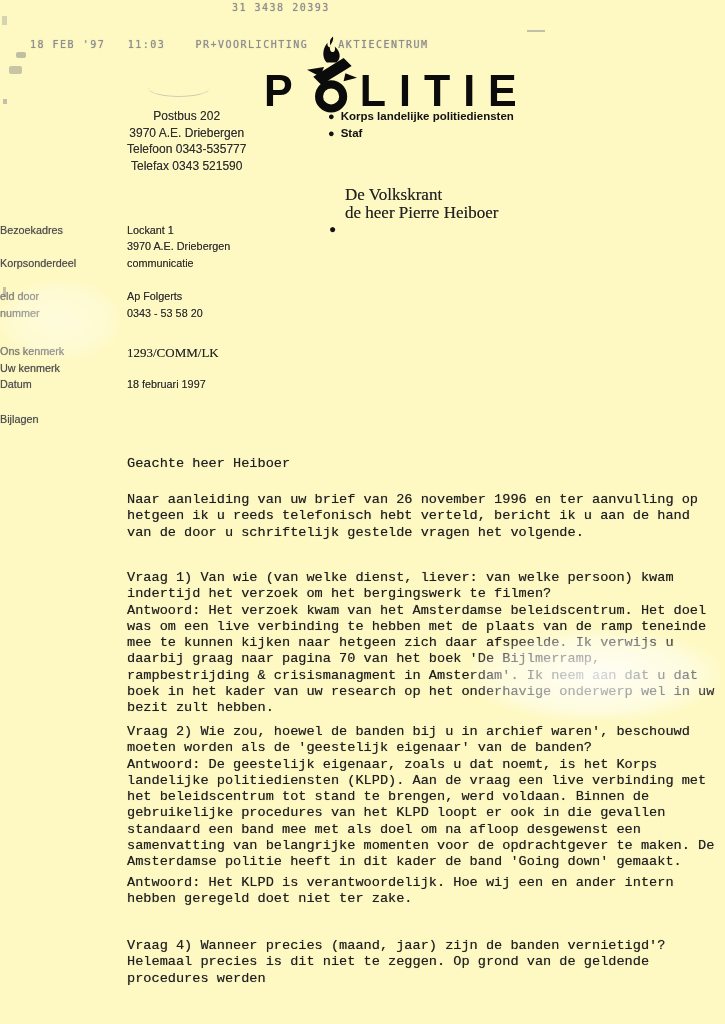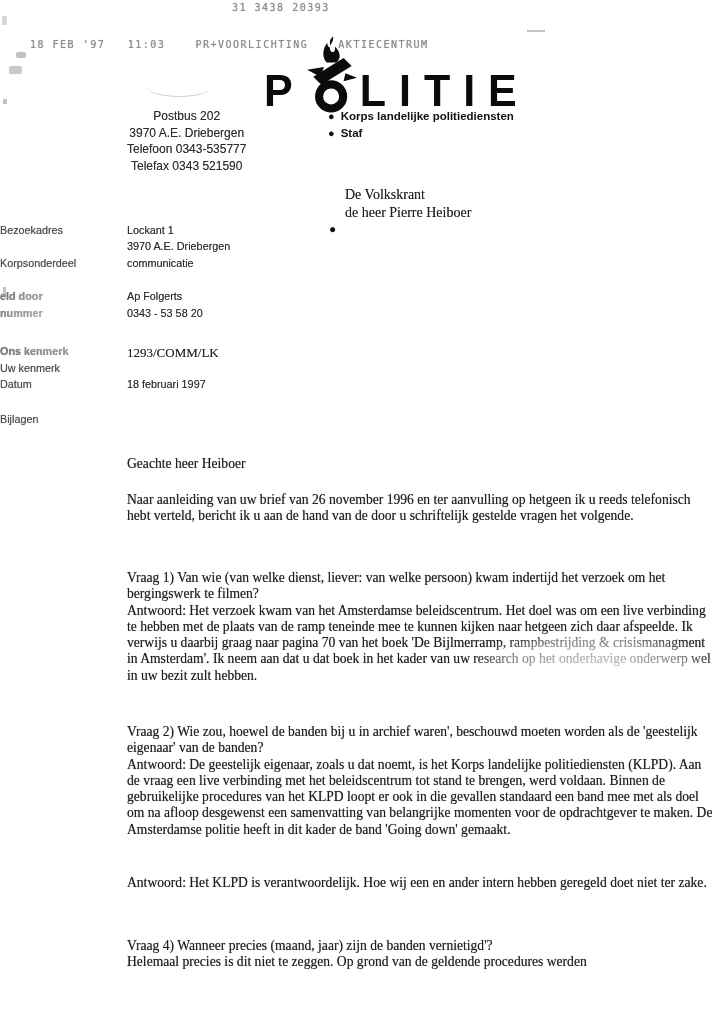--- a/index.html
+++ b/index.html
@@ -1,19 +1,19 @@
 <!DOCTYPE html>
 <html><head>
 <meta charset="utf-8">
 <style>
   html,body{margin:0;padding:0;background:#e8e8e8;}
   .page{
     position:relative;
     width:725px;height:1024px;
-    background:#ffffff;
+    background:#fef9c3;
     overflow:hidden;
     font-family:"Liberation Sans",sans-serif;
     color:#1c1c1c;
   }
   
   .fax-line{
     position:absolute;
     font-family:"DejaVu Sans Mono",monospace;
     color:#8d8d8d;
     font-size:10px;
@@ -44,40 +44,40 @@
   .org-bullets{
     position:absolute;left:328px;top:108px;
     font-size:11.5px;font-weight:bold;color:#111;
     line-height:16.5px;
   }
   .org-bullets .row{display:flex;align-items:center;}
   .org-bullets .b{font-size:11px;margin-right:6px;}
   .recipient{
     position:absolute;left:345px;top:186px;
     font-family:"Liberation Serif",serif;
-    font-size:14px;line-height:17.5px;color:#222;
+    font-size:17px;line-height:17.5px;color:#222;
     text-shadow:0 0 .6px rgba(40,40,40,.55);
   }
   .lone-bullet{
     position:absolute;left:329px;top:222px;
     font-size:12px;color:#111;
   }
   
   .meta-row{position:absolute;left:0;display:flex;font-size:10.8px;}
   .meta-row .lbl{
     width:105px;text-align:left;color:#4c4c4c;
     text-shadow:0 0 .8px rgba(90,90,90,.7);
   }
   .meta-row .val{margin-left:22px;color:#2b2b2b;text-shadow:0 0 .6px rgba(60,60,60,.6);}
   .meta-row .val.serif{font-family:"Liberation Serif",serif;font-size:13px;color:#252525;}
-  .meta-row.faded .lbl{color:#7c7c7c;font-weight:bold;}
+  .meta-row.faded .lbl{color:#7c7c7c;}
   
   .body-block{
     position:absolute;left:127px;width:590px;
-    font-family:Liberation Serif, serif;
+    font-family:Liberation Mono, monospace;
     font-size:13.6px;line-height:16.3px;color:#1f1f1f;
     text-shadow:0 0 .7px rgba(45,45,45,.65);
   }
   
   .artifact{position:absolute;pointer-events:none;}
   .blotch{
     position:absolute;pointer-events:none;
     background:radial-gradient(ellipse at center, rgba(255,255,255,.85) 0%, rgba(255,255,255,.45) 55%, rgba(255,255,255,0) 75%);
   }
 </style>

